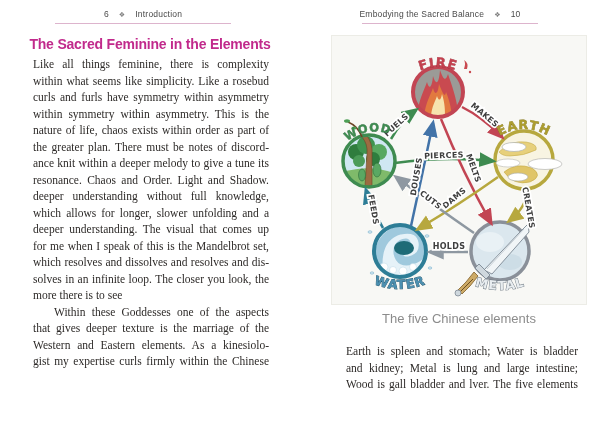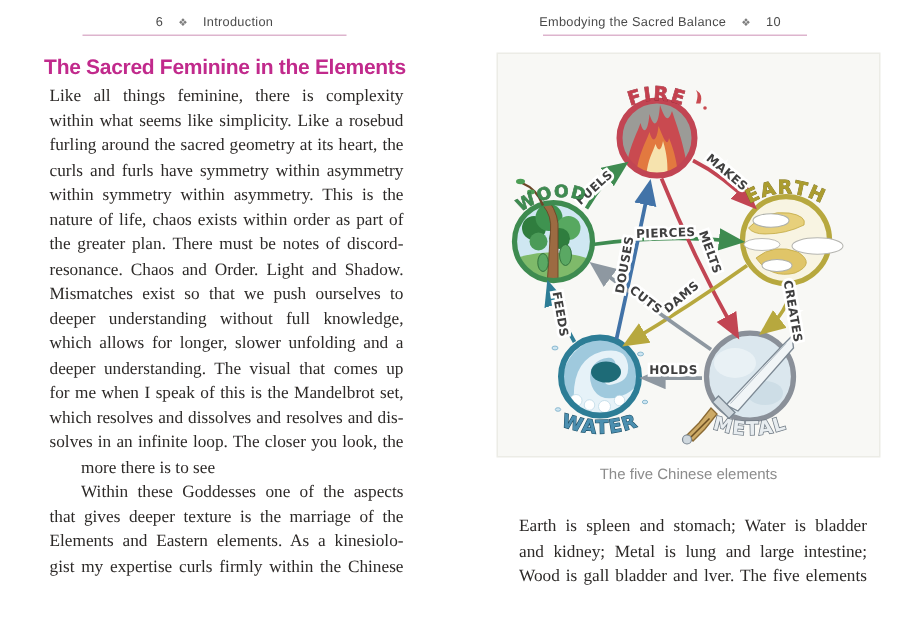--- a/index.html
+++ b/index.html
@@ -29,31 +29,31 @@
     font-family:"Liberation Sans", sans-serif;font-weight:bold;
     font-size:14px;letter-spacing:-0.2px;color:#c12a8c;
   }
 
   .body-col{
     position:absolute;font-size:11.5px;line-height:16.5px;color:#2d2a28;
     width:236px;
   }
   #left-body{left:33px;top:56px;}
   .tline{text-align:justify;text-align-last:justify;white-space:normal;}
-  .no-stretch-last .tline:last-child{text-align-last:left;margin-left:21px;}
+  .no-stretch-last .tline:last-child{text-align-last:left;}
   .indent-first .tline:first-child{text-indent:21px;}
 
   .figure-box{
     position:absolute;left:32px;top:36px;width:254px;height:268px;
     background:#f8f8f5;box-shadow:0 0 0 1px #ecece6;
   }
   .figure-box svg{display:block;width:254px;height:268px;}
   .figure-caption{
     position:absolute;left:32px;top:311px;width:254px;text-align:center;
-    font-family:"Liberation Sans", sans-serif;font-size:10px;color:#8c8c8c;
+    font-family:"Liberation Sans", sans-serif;font-size:13px;color:#8c8c8c;
   }
   #right-body{left:46px;top:343px;width:232px;}
 
   
   .el-name{font-family:"DejaVu Sans", sans-serif;font-weight:bold;letter-spacing:1px;paint-order:stroke;}
   .rel-label{
     font-family:"DejaVu Sans", sans-serif;font-weight:bold;font-size:8px;
     fill:#3f3f3f;stroke:#ffffff;stroke-width:3.5px;paint-order:stroke;
     letter-spacing:.3px;text-anchor:middle;
   }
@@ -68,39 +68,38 @@
     <span>Introduction</span>
   </div>
   <div class="head-rule"></div>
 
   <div class="chapter-heading">The Sacred Feminine in the Elements</div>
 
   <div class="body-col" id="left-body">
     <div class="para no-stretch-last">
         <div class="tline">Like all things feminine, there is complexity</div>
         <div class="tline">within what seems like simplicity. Like a rosebud</div>
-        <div class="tline">furling around the sacred geometry at its heart, the</div>
         <div class="tline">curls and furls have symmetry within asymmetry</div>
         <div class="tline">within symmetry within asymmetry. This is the</div>
         <div class="tline">nature of life, chaos exists within order as part of</div>
         <div class="tline">the greater plan. There must be notes of discord-</div>
+        <div class="tline">ance knit within a deeper melody to give a tune its</div>
         <div class="tline">resonance. Chaos and Order. Light and Shadow.</div>
-        <div class="tline">Mismatches exist so that we push ourselves to</div>
         <div class="tline">deeper understanding without full knowledge,</div>
         <div class="tline">which allows for longer, slower unfolding and a</div>
         <div class="tline">deeper understanding. The visual that comes up</div>
         <div class="tline">for me when I speak of this is the Mandelbrot set,</div>
         <div class="tline">which resolves and dissolves and resolves and dis-</div>
         <div class="tline">solves in an infinite loop. The closer you look, the</div>
         <div class="tline">more there is to see</div>
       </div>
     <div class="para indent-first">
         <div class="tline">Within these Goddesses one of the aspects</div>
         <div class="tline">that gives deeper texture is the marriage of the</div>
-        <div class="tline">Elements and Eastern elements. As a kinesiolo-</div>
+        <div class="tline">Western and Eastern elements. As a kinesiolo-</div>
         <div class="tline">gist my expertise curls firmly within the Chinese</div>
       </div>
   </div>
 </div>
 
 <div class="page" id="page-right">
   <div class="running-head" style="left:52px;">
     <span>Embodying the Sacred Balance</span>
     <span class="ornament">❖</span>
     <span>10</span>

